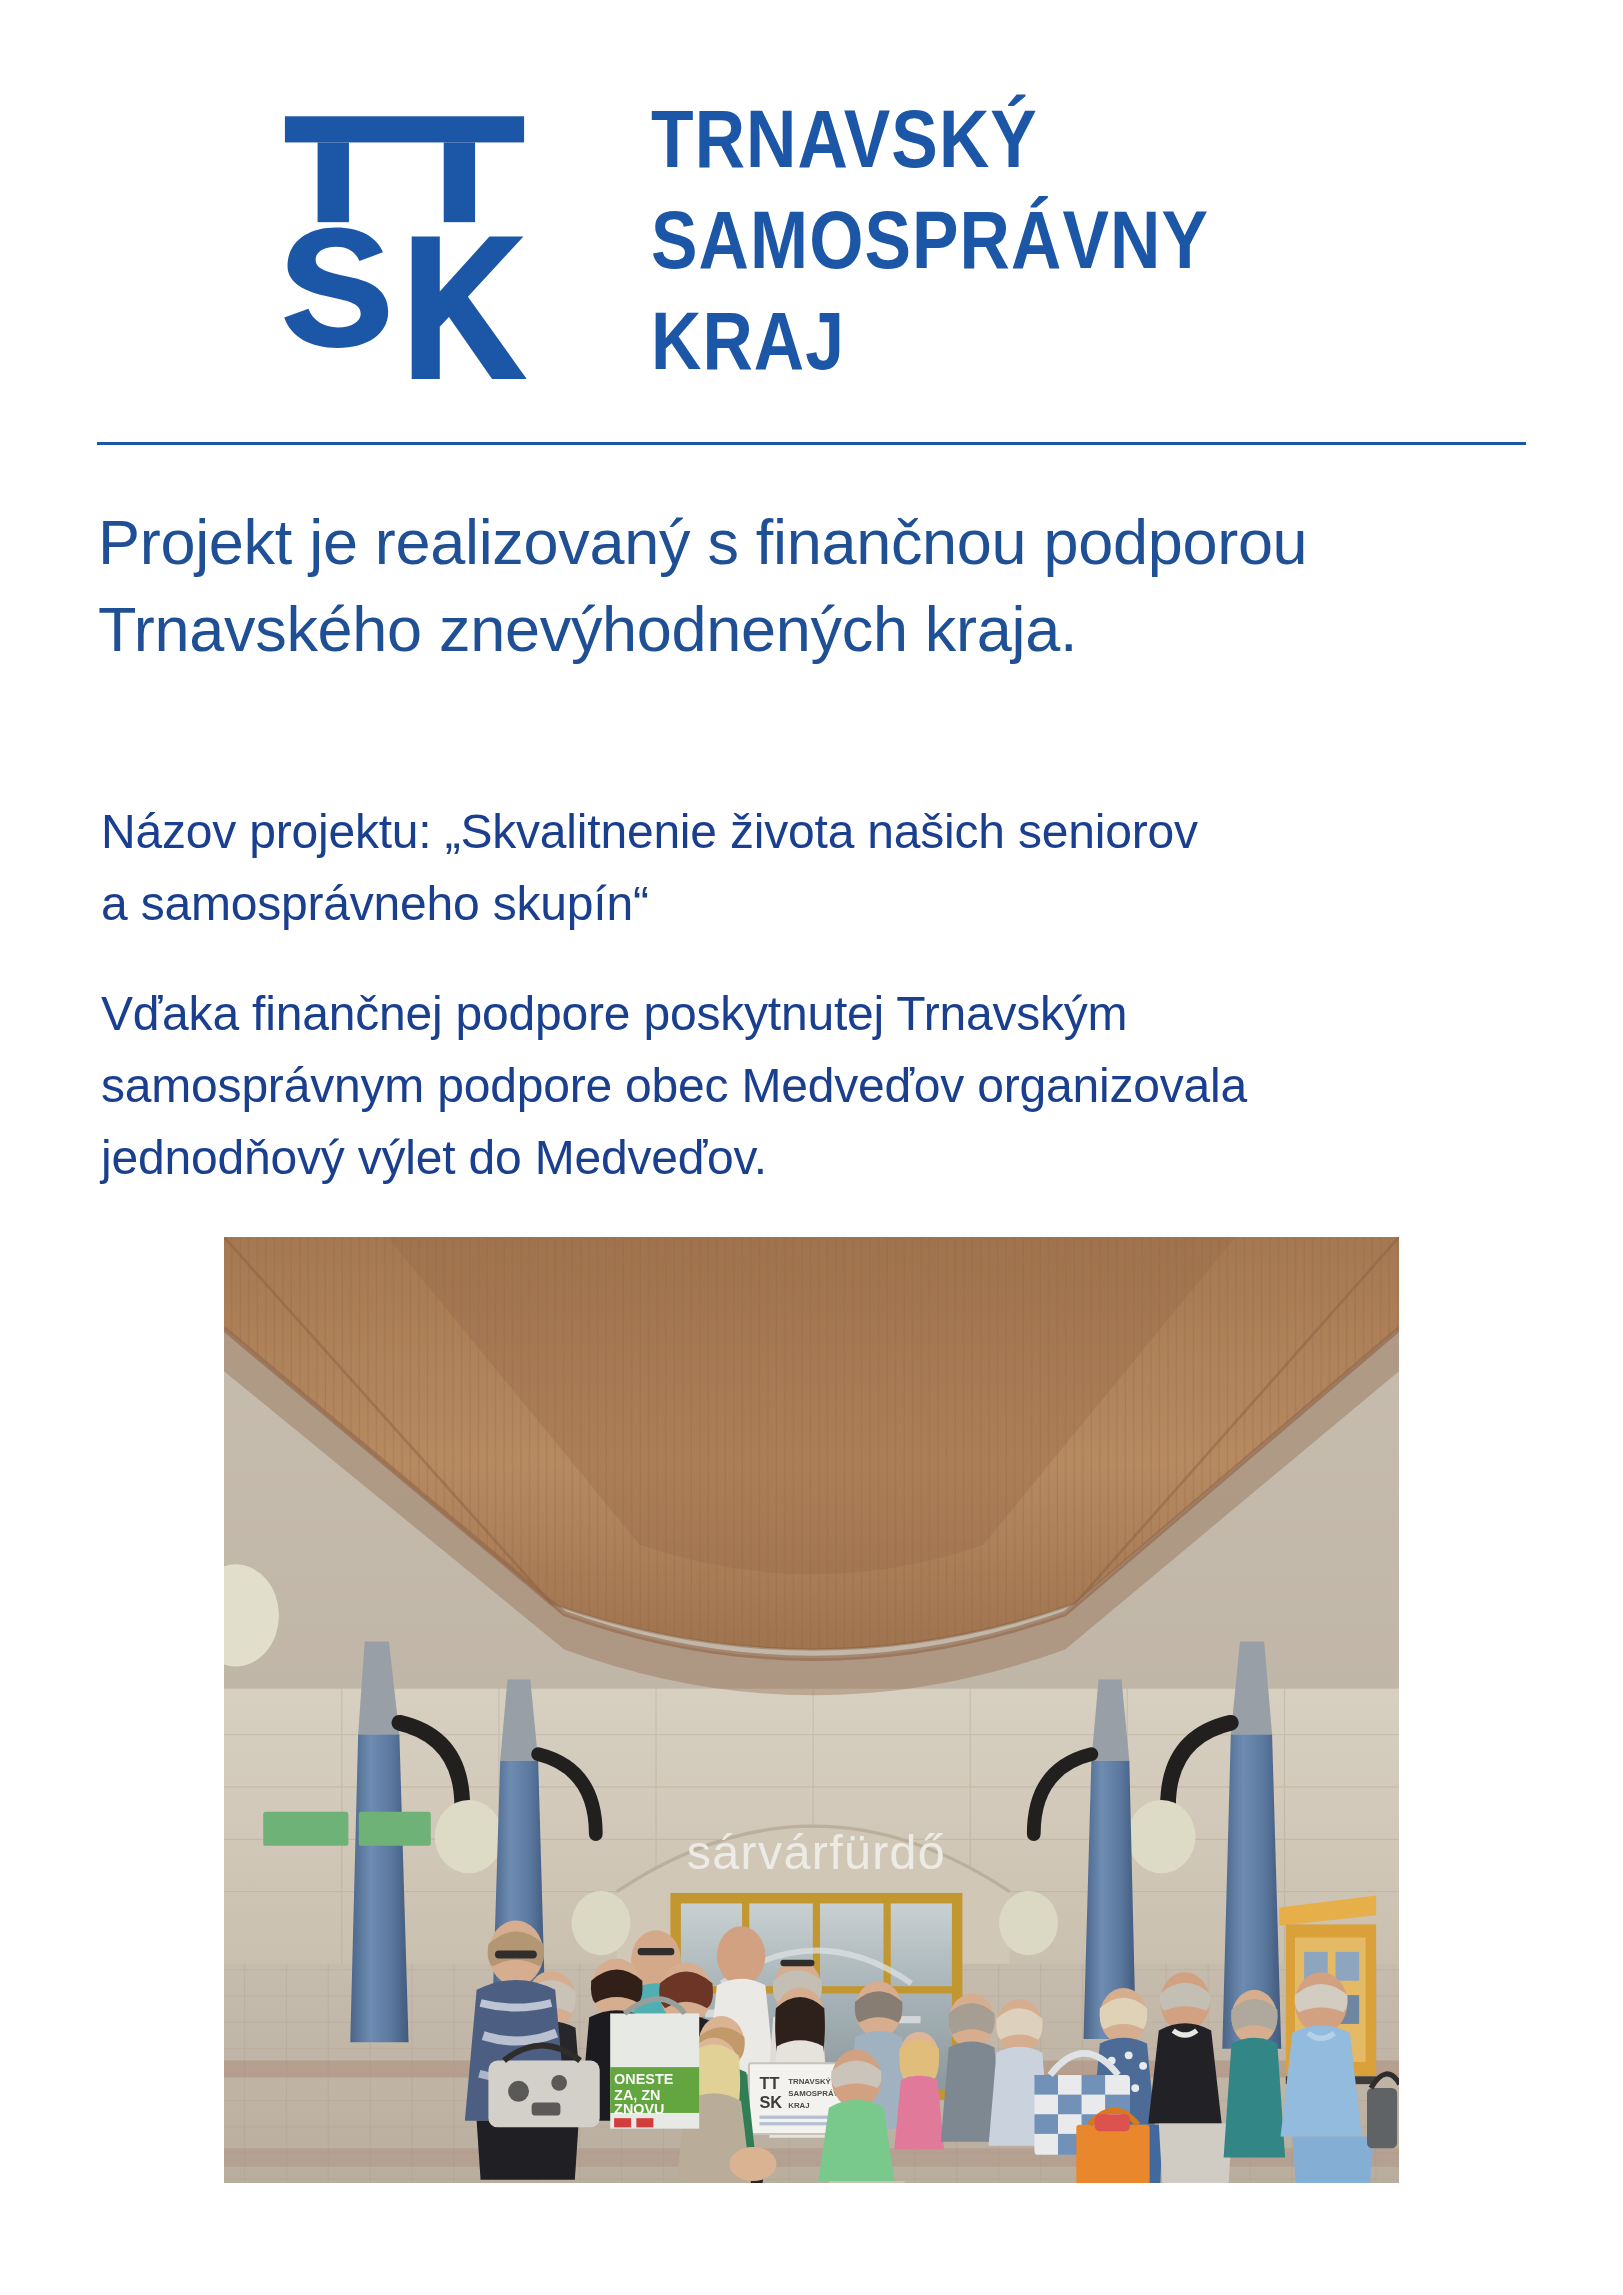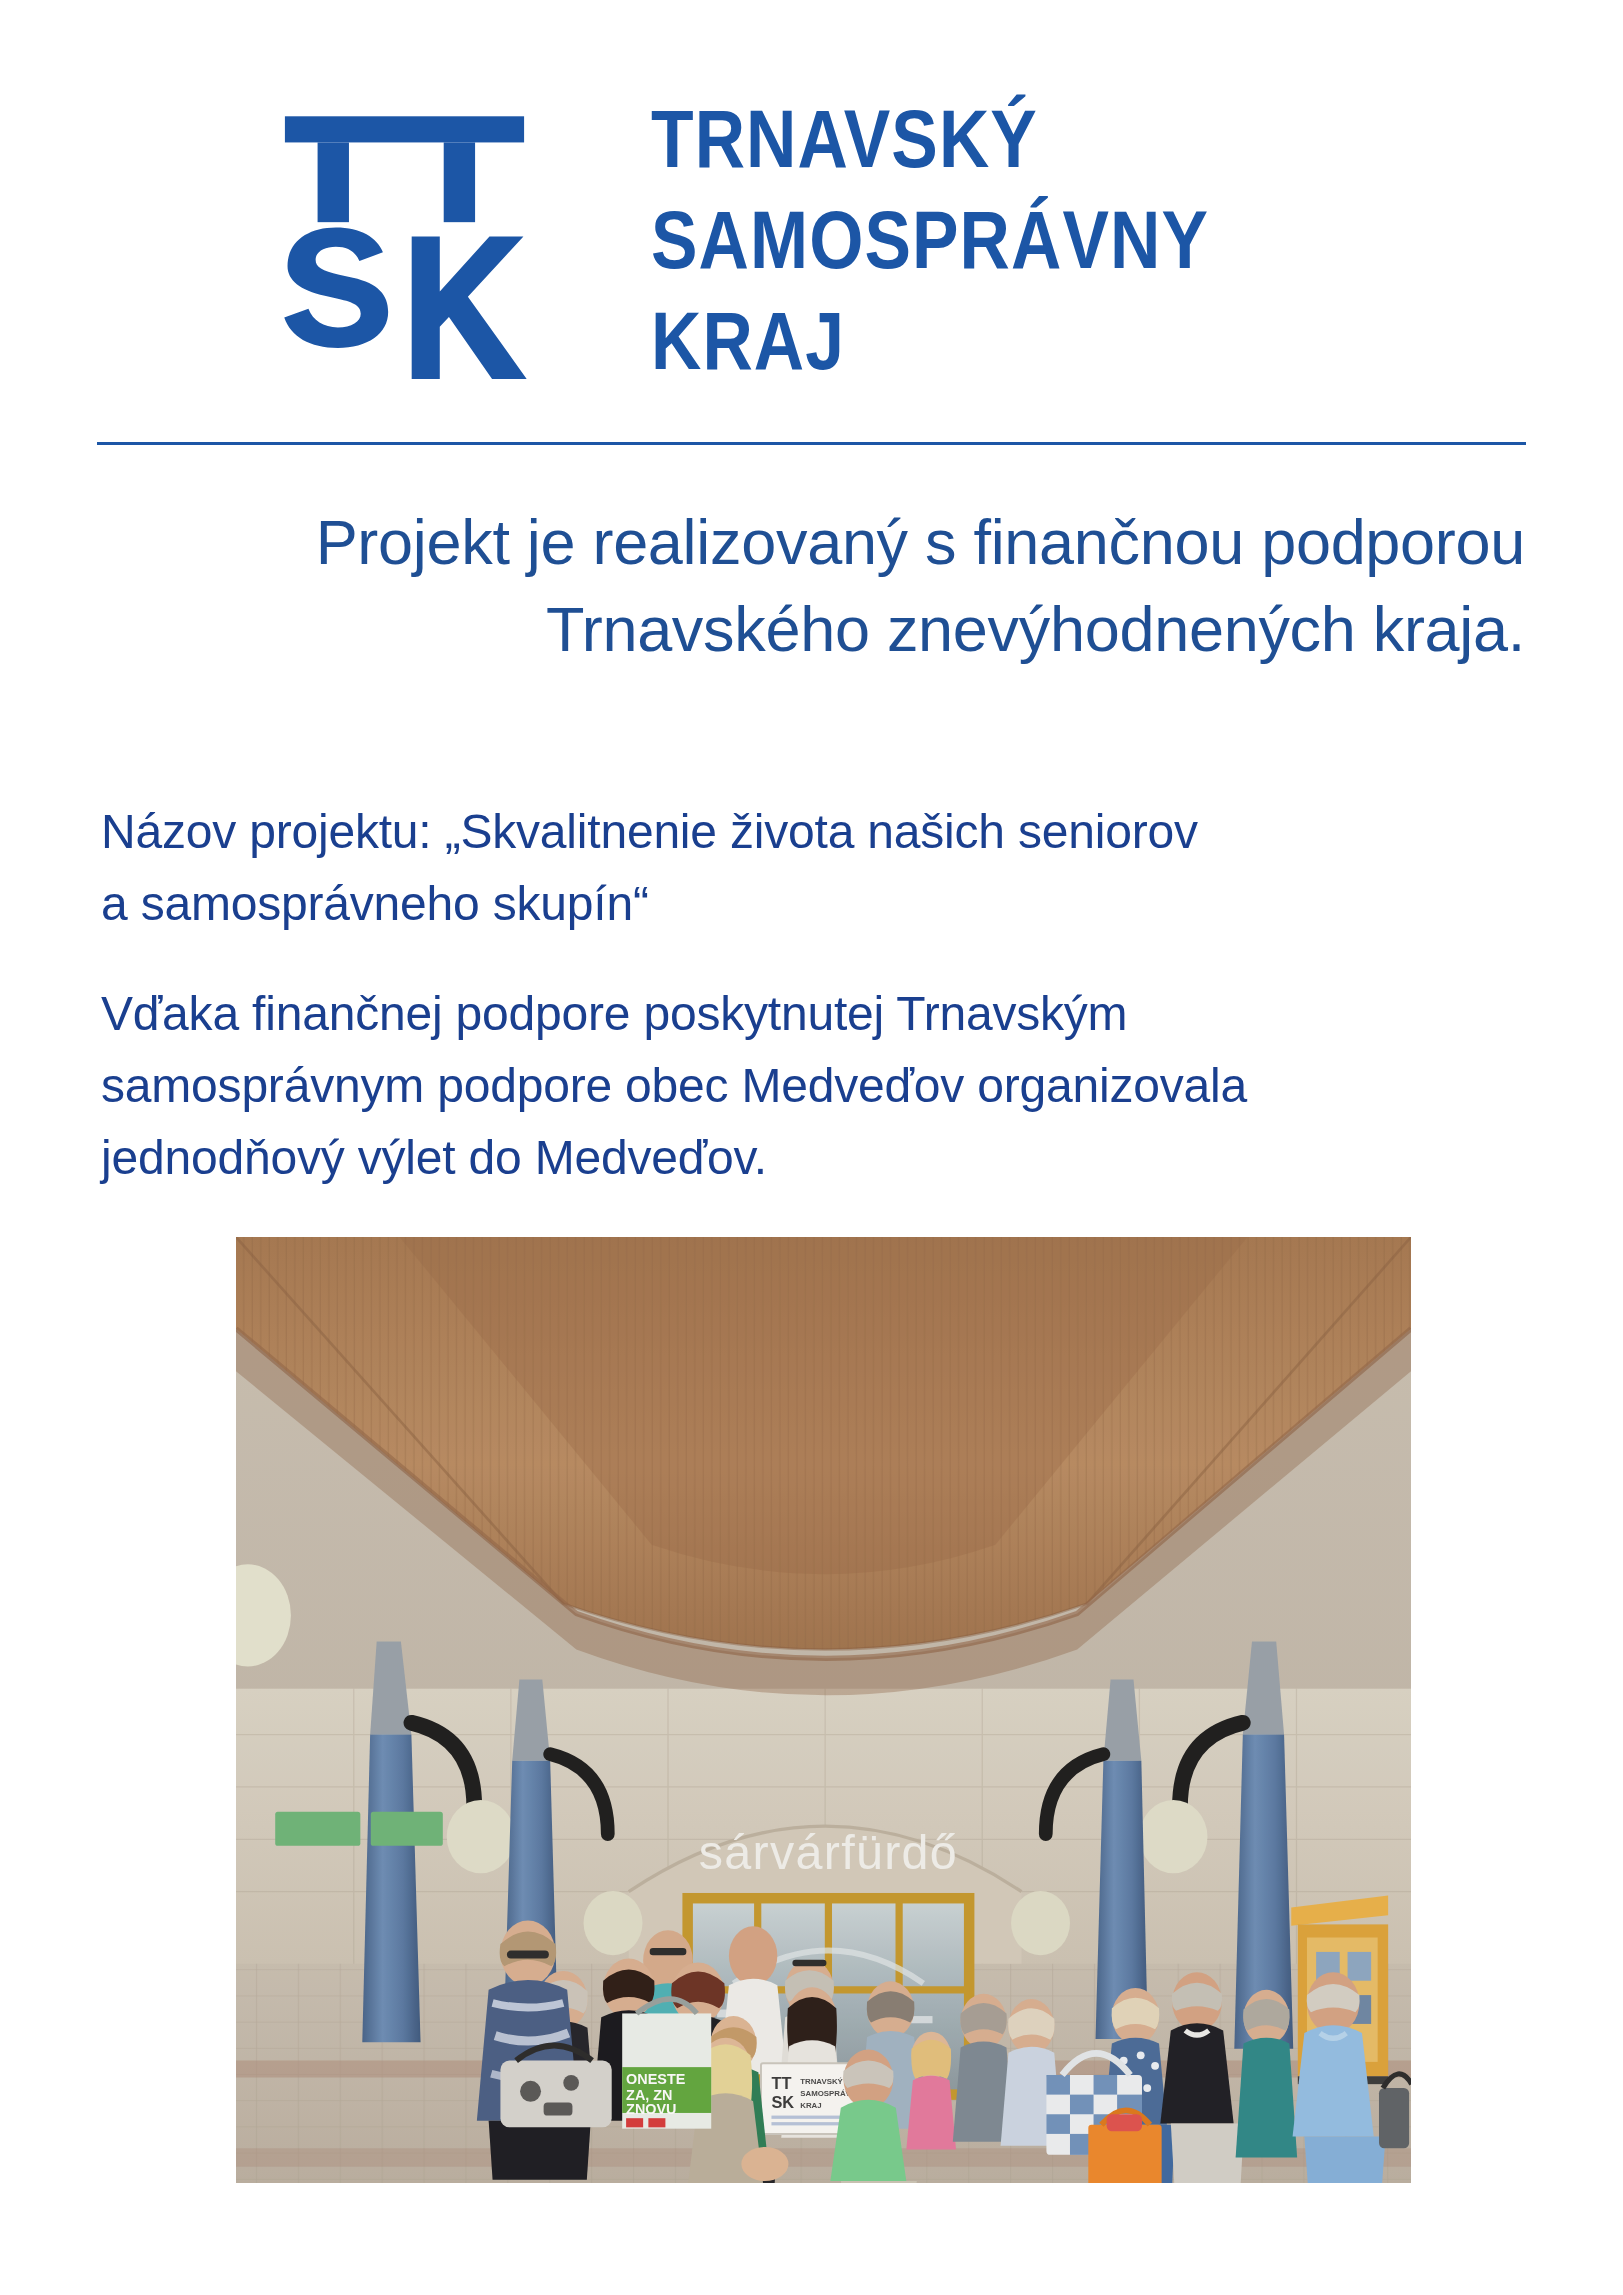--- a/index.html
+++ b/index.html
@@ -70,21 +70,21 @@
     height: 3.3px;
     background: #1c56a6;
   }
 
   
   .heading {
     position: absolute;
     left: 98px;
     top: 499px;
     width: 1427px;
-    text-align: right;
+    text-align: left;
     color: #1f4f94;
     font-size: 63px;
     font-weight: 400;
     line-height: 1.38;
     letter-spacing: -0.3px;
   }
   .heading .hline { display: block; white-space: nowrap; }
 
   
   .body-copy {
@@ -104,21 +104,20 @@
 
   
   .photo {
     position: absolute;
     left: 224px;
     top: 1237px;
     width: 1175px;
     height: 946px;
     overflow: hidden;
     background: #b9b0a4;
-    margin-left: 12px;
   }
   .photo svg { display: block; width: 100%; height: 100%; }
 </style>
 </head>
 <body>
 
 <div class="page">
 
   <div class="logo-block">
 

